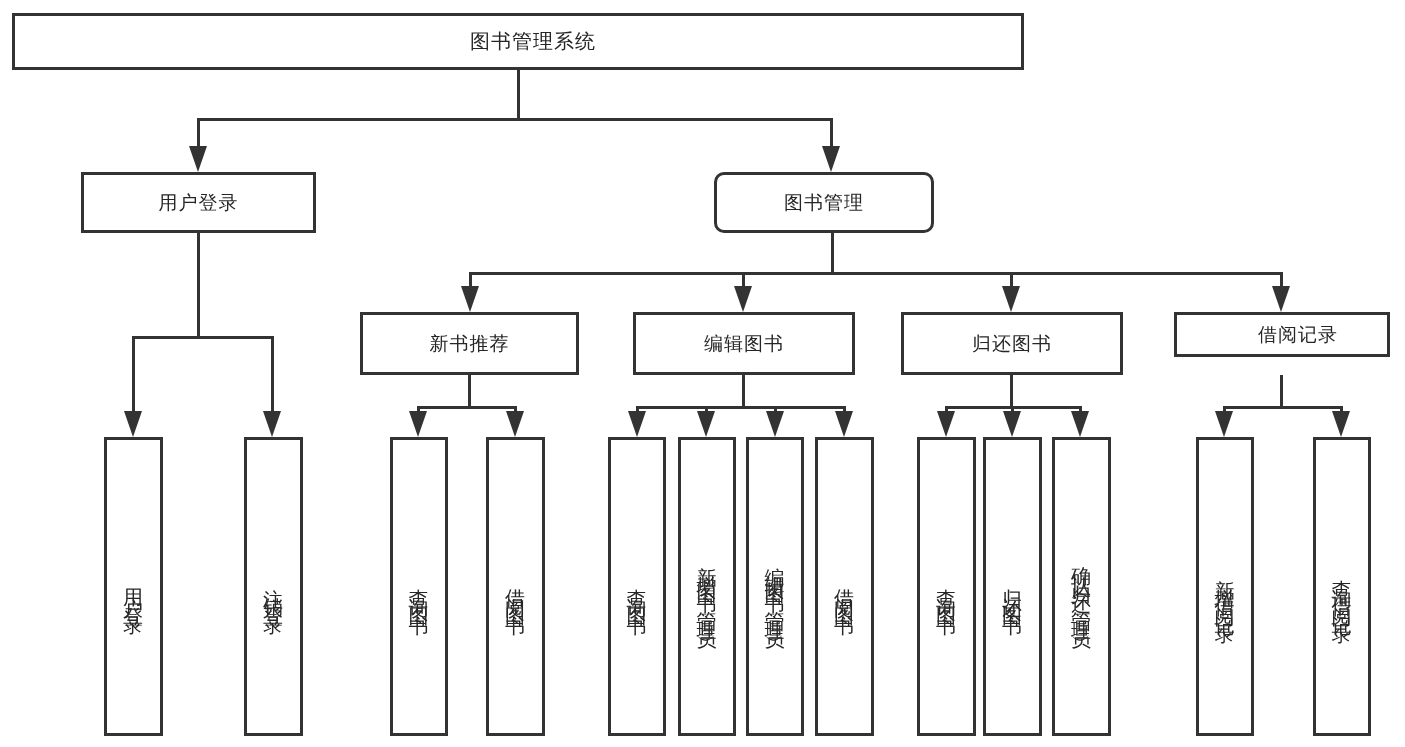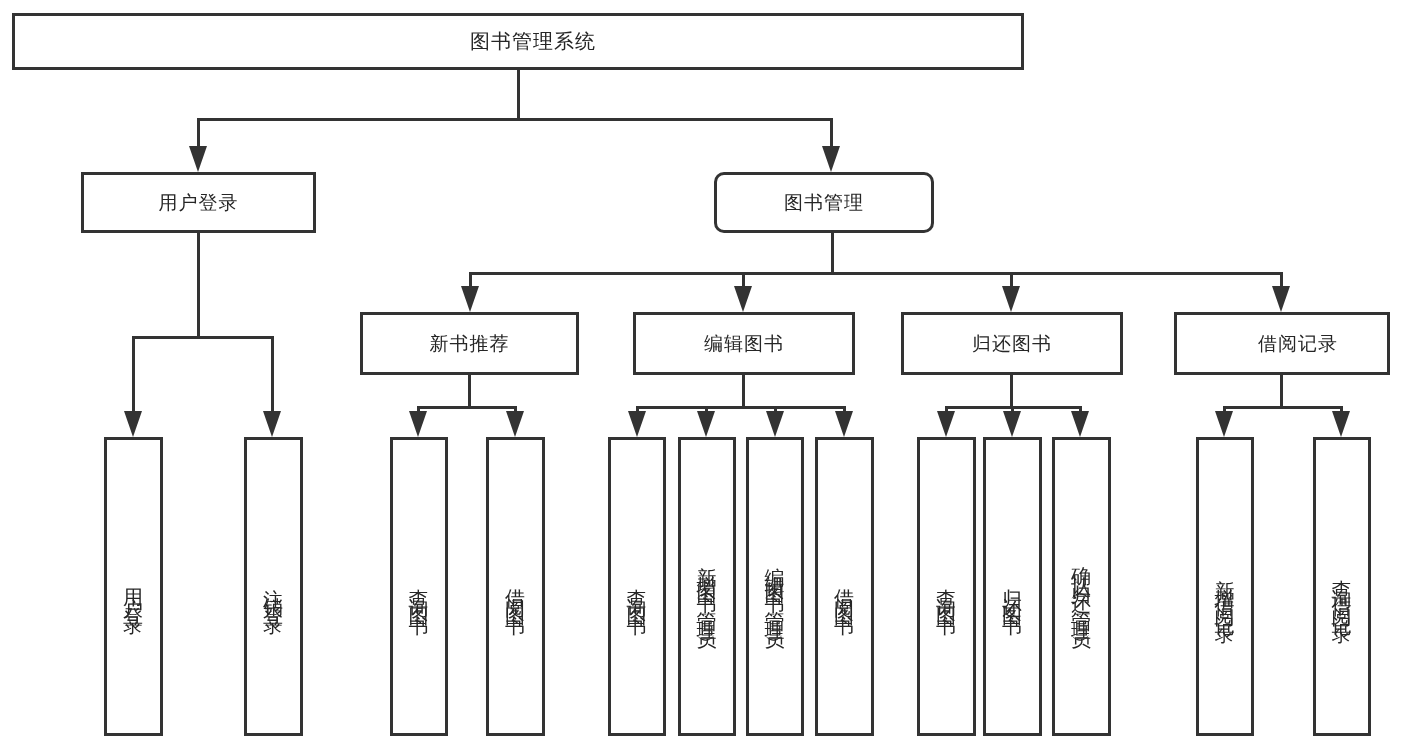--- a/index.html
+++ b/index.html
@@ -56,21 +56,21 @@
 <div id="canvas">
 
   <div class="node h-node root-node" style="left:12px;top:13px;width:1012px;height:57px;padding-left:30px;">图书管理系统</div>
 
   <div class="node h-node" style="left:81px;top:172px;width:235px;height:61px;">用户登录</div>
   <div class="node h-node" style="left:714px;top:172px;width:220px;height:61px;border-radius:10px;">图书管理</div>
 
   <div class="node h-node" style="left:360px;top:312px;width:219px;height:63px;">新书推荐</div>
   <div class="node h-node" style="left:633px;top:312px;width:222px;height:63px;">编辑图书</div>
   <div class="node h-node" style="left:901px;top:312px;width:222px;height:63px;">归还图书</div>
-  <div class="node h-node" style="left:1174px;top:312px;width:216px;height:63px;padding-left:32px;">借阅记录</div>
+  <div class="node h-node" style="left:1174px;top:312px;width:216px;height:45px;padding-left:32px;">借阅记录</div>
 
   <div class="node v-node" style="left:104px;top:437px;width:59px;height:299px;">用户登录</div>
   <div class="node v-node" style="left:244px;top:437px;width:59px;height:299px;">注销登录</div>
 
   <div class="node v-node" style="left:390px;top:437px;width:58px;height:299px;">查询图书</div>
   <div class="node v-node" style="left:486px;top:437px;width:59px;height:299px;">借阅图书</div>
 
   <div class="node v-node" style="left:608px;top:437px;width:58px;height:299px;">查询图书</div>
   <div class="node v-node" style="left:678px;top:437px;width:58px;height:299px;">新增图书（管理员）</div>
   <div class="node v-node" style="left:746px;top:437px;width:58px;height:299px;">编辑图书（管理员）</div>

